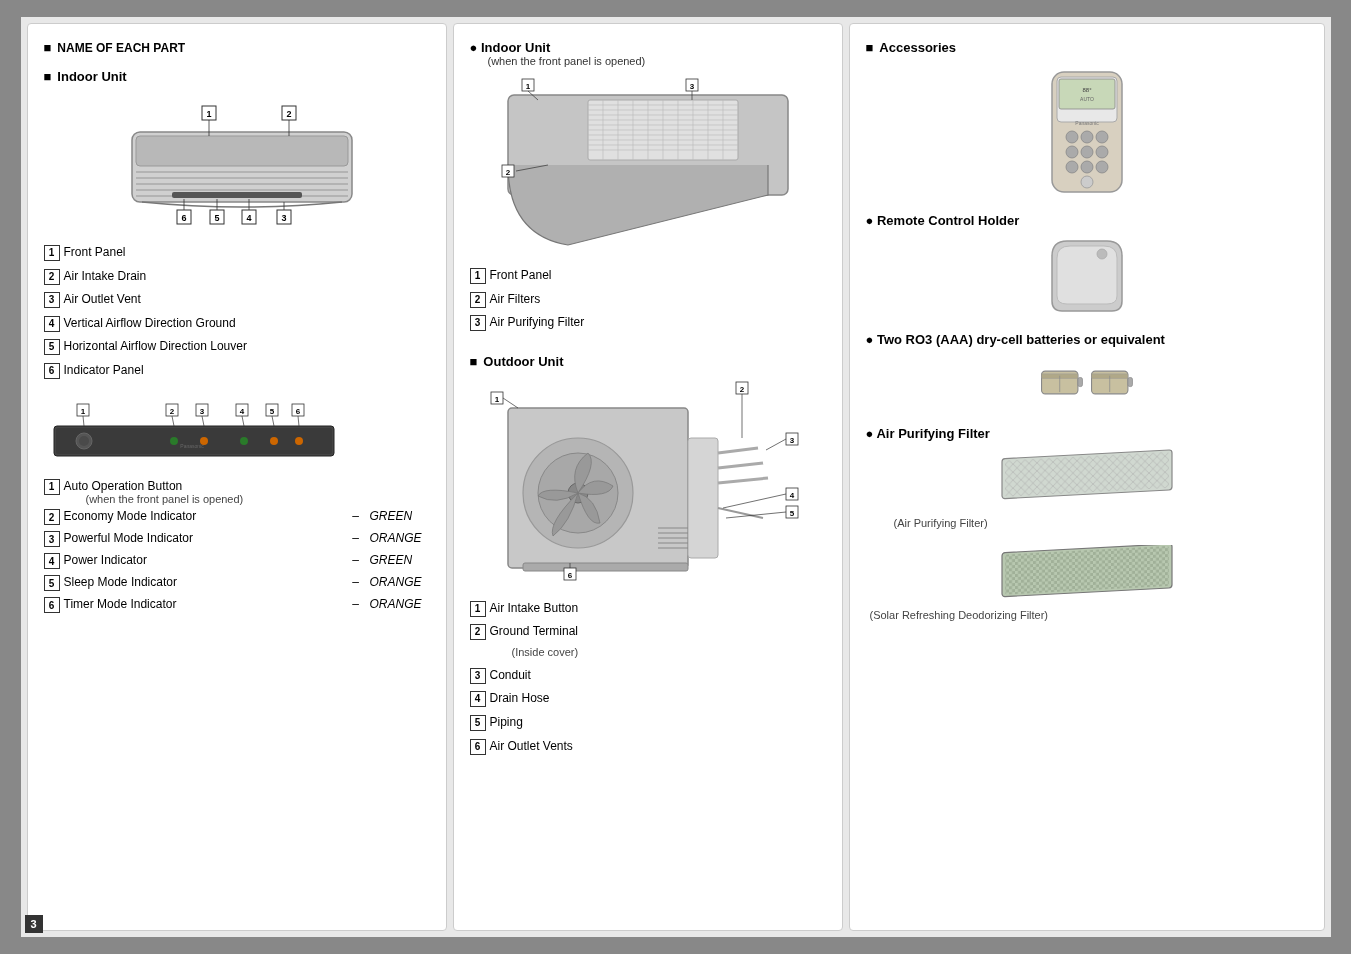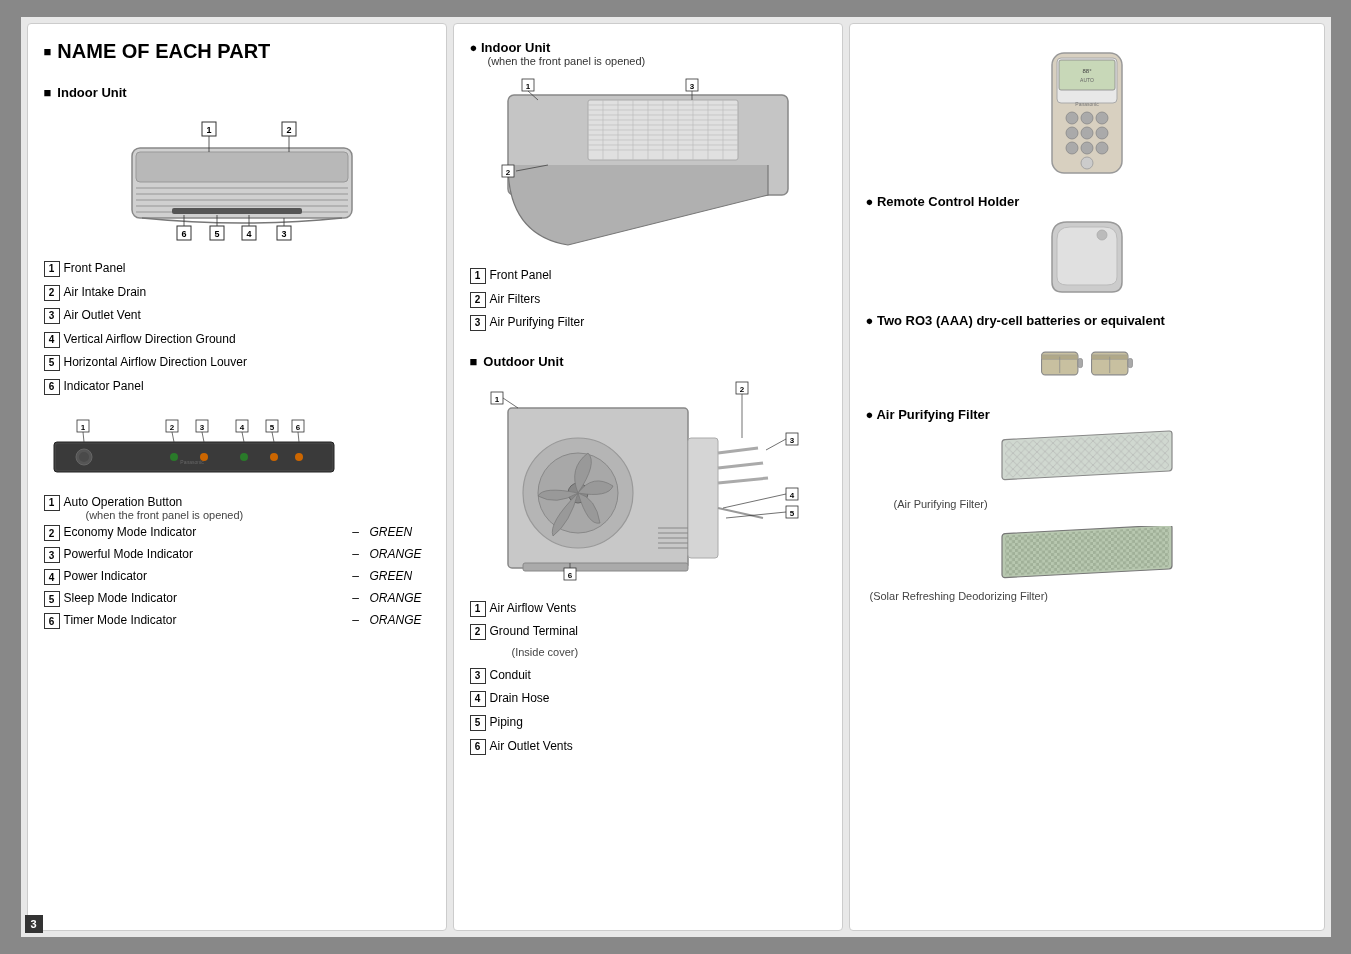--- a/index.html
+++ b/index.html
@@ -123,21 +123,21 @@
       font-size: 11px;
       color: #444;
     }
   </style>
 </head>
 <body>
 
 <div class="page">
 
   <div class="panel panel-left">
-    <h2 class="section-title" style="font-size:20px; margin-bottom:22px;">NAME OF EACH PART</h2>
+    <h2 class="section-title" style="font-size:12px; margin-bottom:14px;">NAME OF EACH PART</h2>
 
     <div class="section-title" style="font-size:13px; margin-bottom:8px;">Indoor Unit</div>
 
     <div style="position:relative; width:290px; height:140px; margin: 0 auto 10px auto;">
       <svg viewBox="0 0 290 140" width="290" height="140">
 
         <rect x="40" y="40" width="220" height="70" rx="8" fill="#d0d0d0" stroke="#888" stroke-width="1.5"></rect>
         <rect x="44" y="44" width="212" height="30" rx="4" fill="#b8b8b8" stroke="#999" stroke-width="1"></rect>
 
         <line x1="44" y1="80" x2="256" y2="80" stroke="#888" stroke-width="0.8"></line>
@@ -411,21 +411,21 @@
 
           <rect x="76" y="190" width="12" height="12" fill="white" stroke="#333" stroke-width="0.8"></rect>
           <text x="82" y="200" text-anchor="middle" font-size="8" font-weight="bold">6</text>
           <line x1="82" y1="190" x2="82" y2="185" stroke="#333" stroke-width="0.7"></line>
         </svg>
       </div>
 
       <div class="parts-list">
         <div class="part-item">
           <span class="num-badge">1</span>
-          <span>Air Airflow Vents</span>
+          <span>Air Intake Button</span>
         </div>
         <div class="part-item">
           <span class="num-badge">2</span>
           <div>
             <div>Ground Terminal</div>
             <div class="indent">(Inside cover)</div>
           </div>
         </div>
         <div class="part-item">
           <span class="num-badge">3</span>
@@ -441,20 +441,21 @@
         </div>
         <div class="part-item">
           <span class="num-badge">6</span>
           <span>Air Outlet Vents</span>
         </div>
       </div>
     </div>
   </div>
 
   <div class="panel panel-right">
+    <div class="section-title" style="font-size:13px; margin-bottom:12px;">Accessories</div>
 
     <div class="accessory-item">
       <div style="margin: 8px auto; width:120px; height:130px;">
         <svg viewBox="0 0 120 130" width="120" height="130">
           <rect x="25" y="5" width="70" height="120" rx="12" fill="#d8d0c0" stroke="#999" stroke-width="1.5"></rect>
           <rect x="30" y="10" width="60" height="45" rx="4" fill="#e8e8e8" stroke="#aaa" stroke-width="1"></rect>
 
           <rect x="32" y="12" width="56" height="30" rx="2" fill="#c8d8b8" stroke="#888" stroke-width="0.8"></rect>
           <text x="60" y="25" text-anchor="middle" font-size="6" fill="#444">88°</text>
           <text x="60" y="34" text-anchor="middle" font-size="5" fill="#666">AUTO</text>

